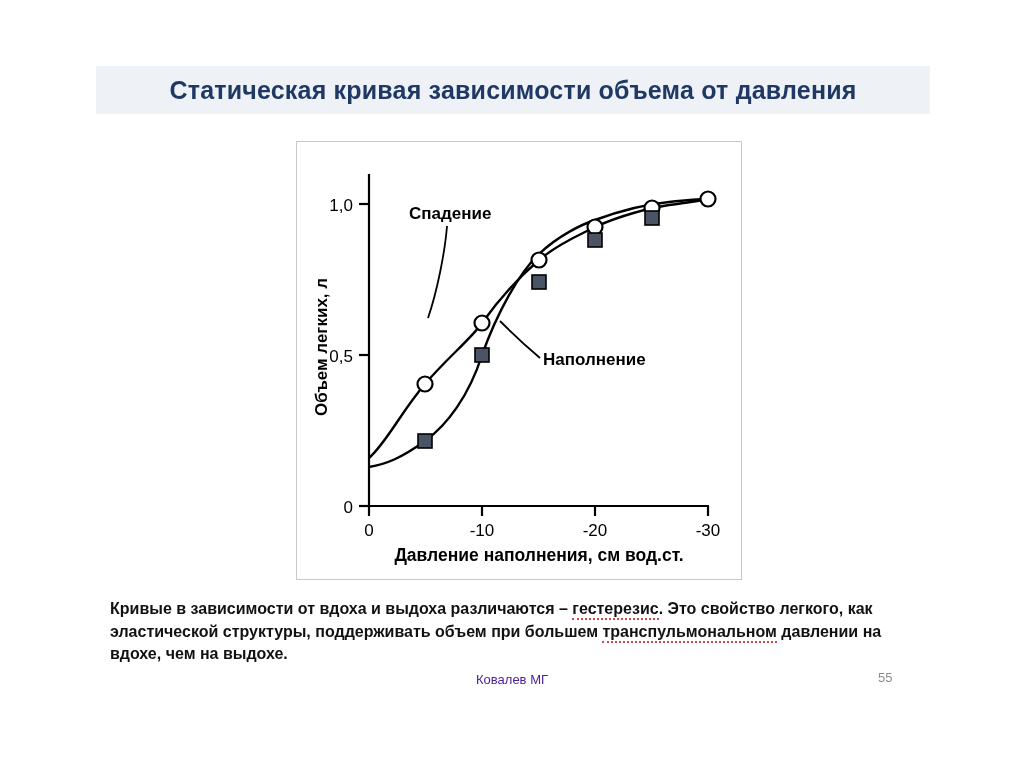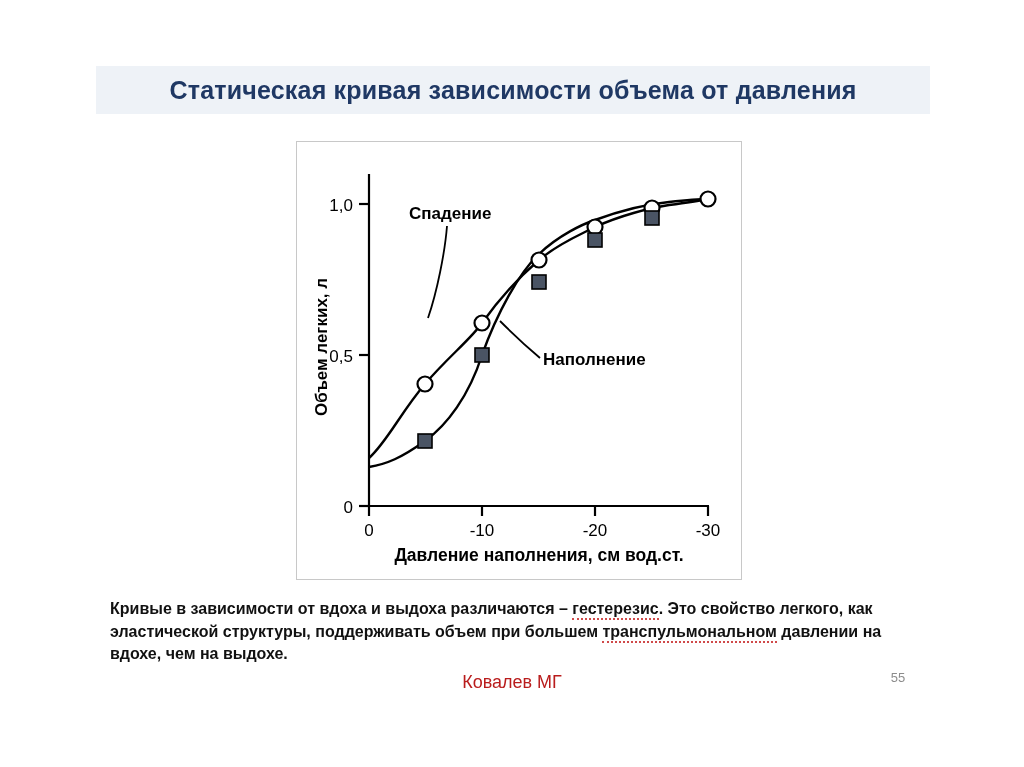--- a/index.html
+++ b/index.html
@@ -68,29 +68,28 @@
   .spell-underline {
     border-bottom: 2px dotted #d04a4a;
     padding-bottom: 1px;
   }
   #footer-author {
     position: absolute;
     left: 0;
     top: 672px;
     width: 1024px;
     text-align: center;
-    font-size: 18px;
-    color: #b91c1c;
+    font-size: 13px;
+    color: #4c1d95;
   }
   #page-number {
     position: absolute;
     left: 878px;
     top: 670px;
     width: 40px;
-    text-align: center;
     font-size: 13px;
     color: #8c8c8c;
   }
   
 </style>
 </head>
 <body>
 
 <div id="slide">
 

